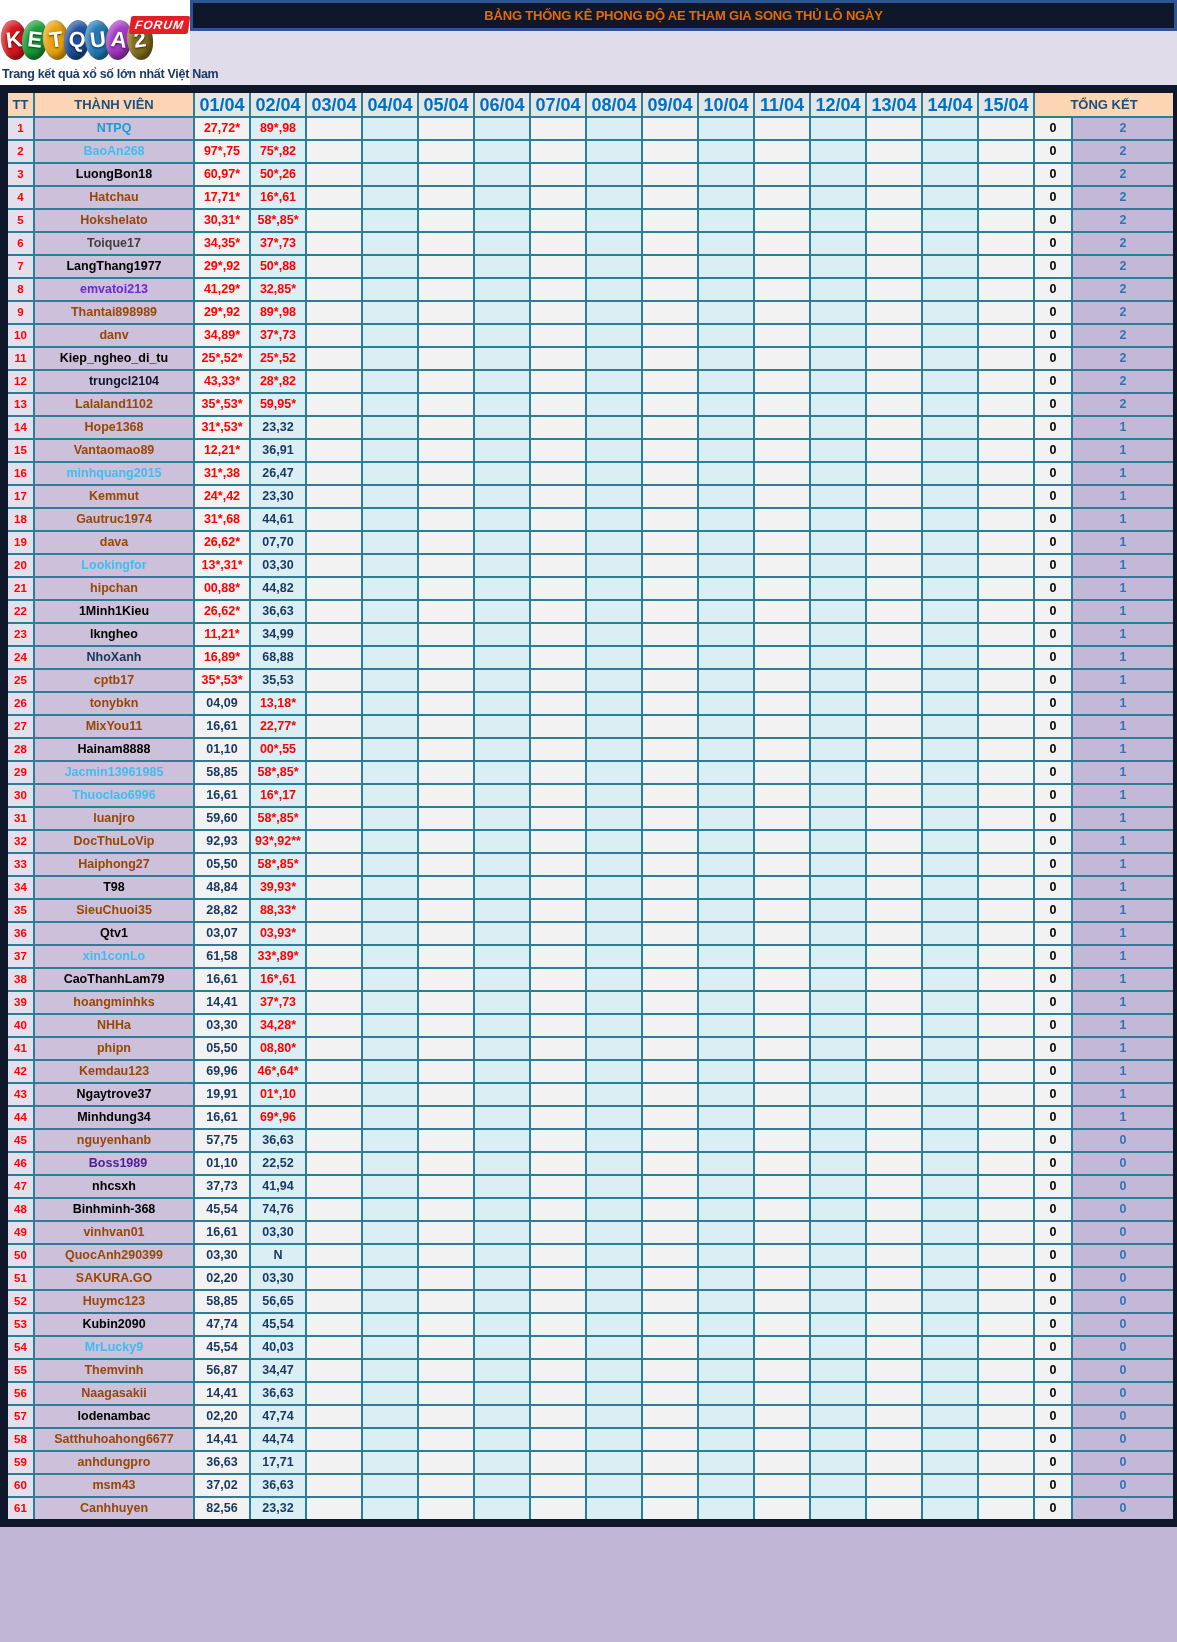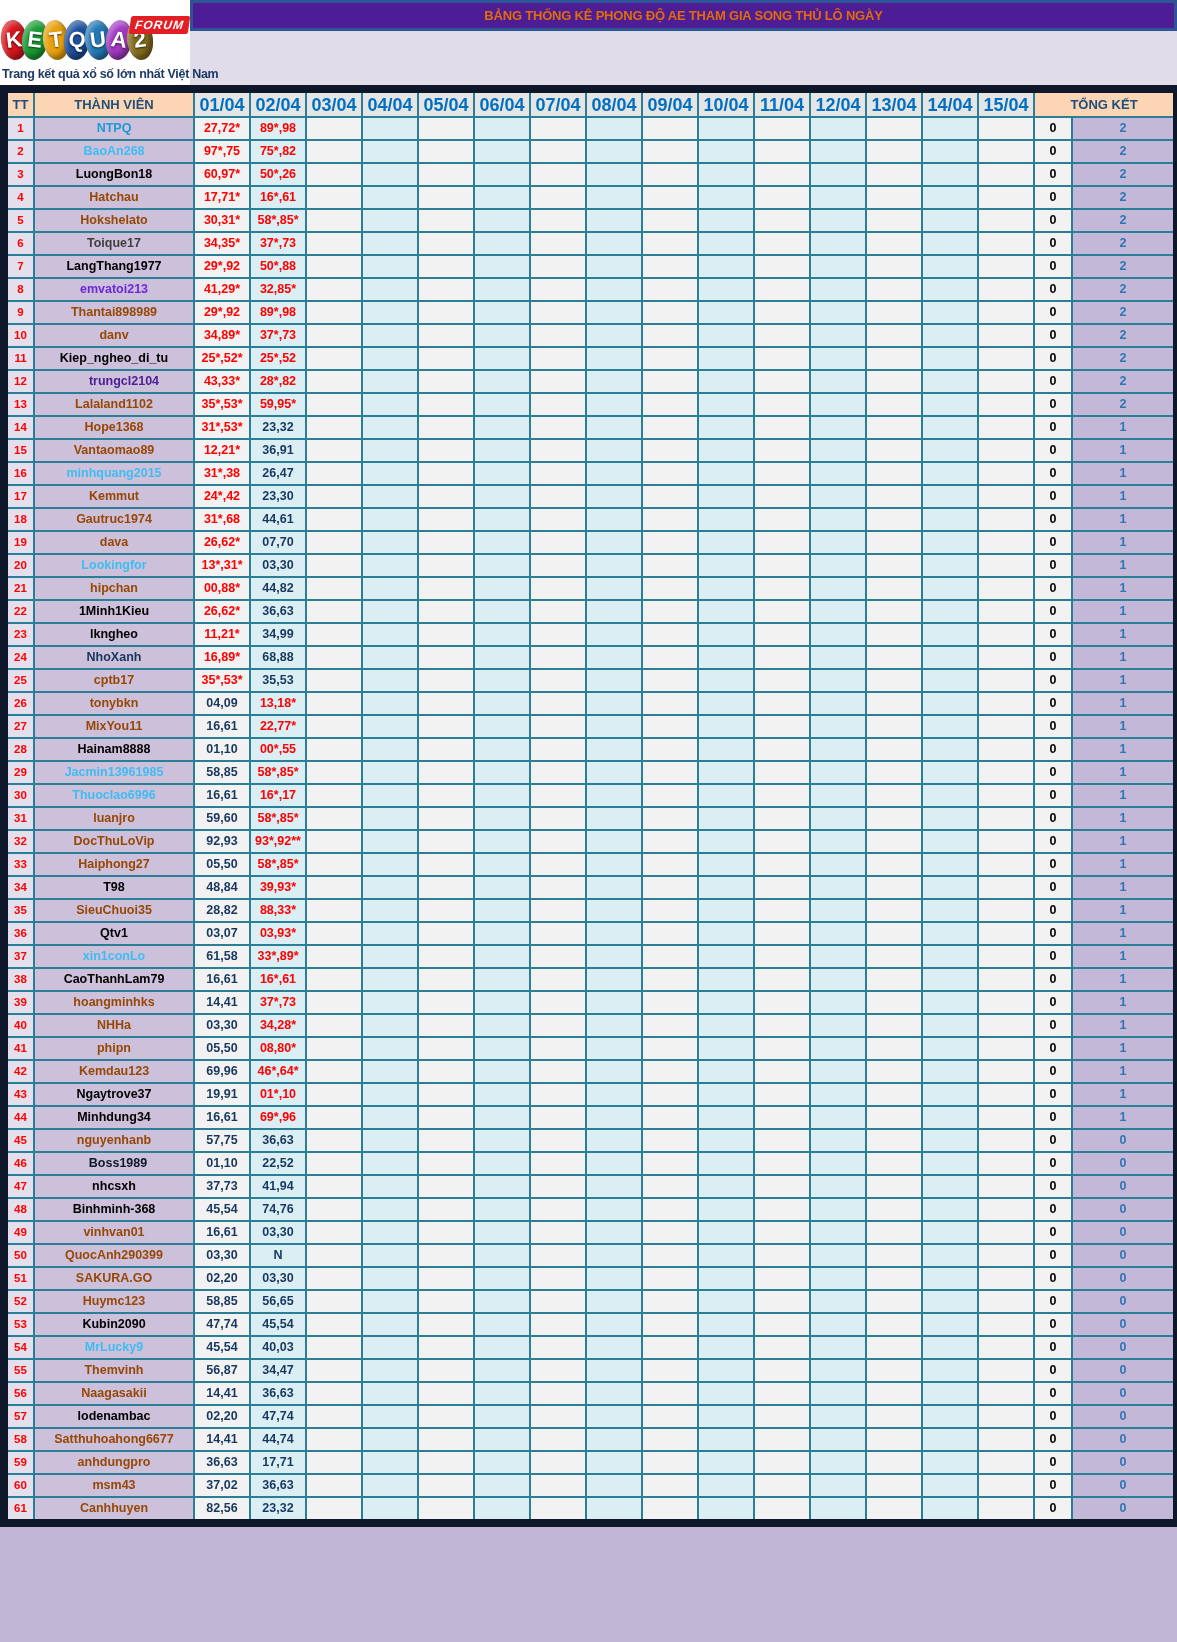--- a/index.html
+++ b/index.html
@@ -27,21 +27,21 @@
     position:absolute;right:1px;top:16px;background:#e31e24;color:#fff;
     font-weight:bold;font-style:italic;font-size:12px;padding:2px 5px;
     transform:skewX(-8deg);border-radius:2px;letter-spacing:1px;
   }
   .tagline{
     position:absolute;left:2px;bottom:4px;width:188px;
     color:#1f3864;font-size:12.5px;font-weight:bold;white-space:nowrap;letter-spacing:-0.3px;
   }
   .top-right{flex:1;display:flex;flex-direction:column;background:#e0dcea}
   .title-bar{
-    height:25px;background:#4c1d95;border:3px solid #2f5496;
+    height:25px;background:#0f172a;border:3px solid #2f5496;
     display:flex;align-items:center;justify-content:center;
     color:#e26b0a;font-weight:bold;font-size:13px;letter-spacing:-0.2px;white-space:nowrap;
   }
   .band{flex:1}
 
   
   table.grid{border-collapse:collapse;table-layout:fixed;width:1173px;border:8px solid #0f172a}
   th,td{
     border:2px solid #2a7f96;padding:0;margin:0;
     text-align:center;vertical-align:middle;font-weight:bold;
@@ -356,21 +356,21 @@
           <td class="val odd"></td>
           <td class="val even"></td>
           <td class="val odd"></td>
           <td class="val even"></td>
           <td class="val odd"></td>
           <td class="zero">0</td>
           <td class="count">2</td>
         </tr>
         <tr class="">
           <td class="tt">12</td>
-          <td class="member" style="color: #4c1d95; padding-left: 20px;">trungcl2104</td>
+          <td class="member" style="color: #0f172a; padding-left: 20px;">trungcl2104</td>
           <td class="val odd hit">43,33*</td>
           <td class="val even hit">28*,82</td>
           <td class="val odd"></td>
           <td class="val even"></td>
           <td class="val odd"></td>
           <td class="val even"></td>
           <td class="val odd"></td>
           <td class="val even"></td>
           <td class="val odd"></td>
           <td class="val even"></td>
@@ -1070,21 +1070,21 @@
           <td class="val odd"></td>
           <td class="val even"></td>
           <td class="val odd"></td>
           <td class="val even"></td>
           <td class="val odd"></td>
           <td class="zero">0</td>
           <td class="count">0</td>
         </tr>
         <tr class="">
           <td class="tt">46</td>
-          <td class="member" style="color: #0f172a; padding-left: 8px;">Boss1989</td>
+          <td class="member" style="color: #4c1d95; padding-left: 8px;">Boss1989</td>
           <td class="val odd miss">01,10</td>
           <td class="val even miss">22,52</td>
           <td class="val odd"></td>
           <td class="val even"></td>
           <td class="val odd"></td>
           <td class="val even"></td>
           <td class="val odd"></td>
           <td class="val even"></td>
           <td class="val odd"></td>
           <td class="val even"></td>

